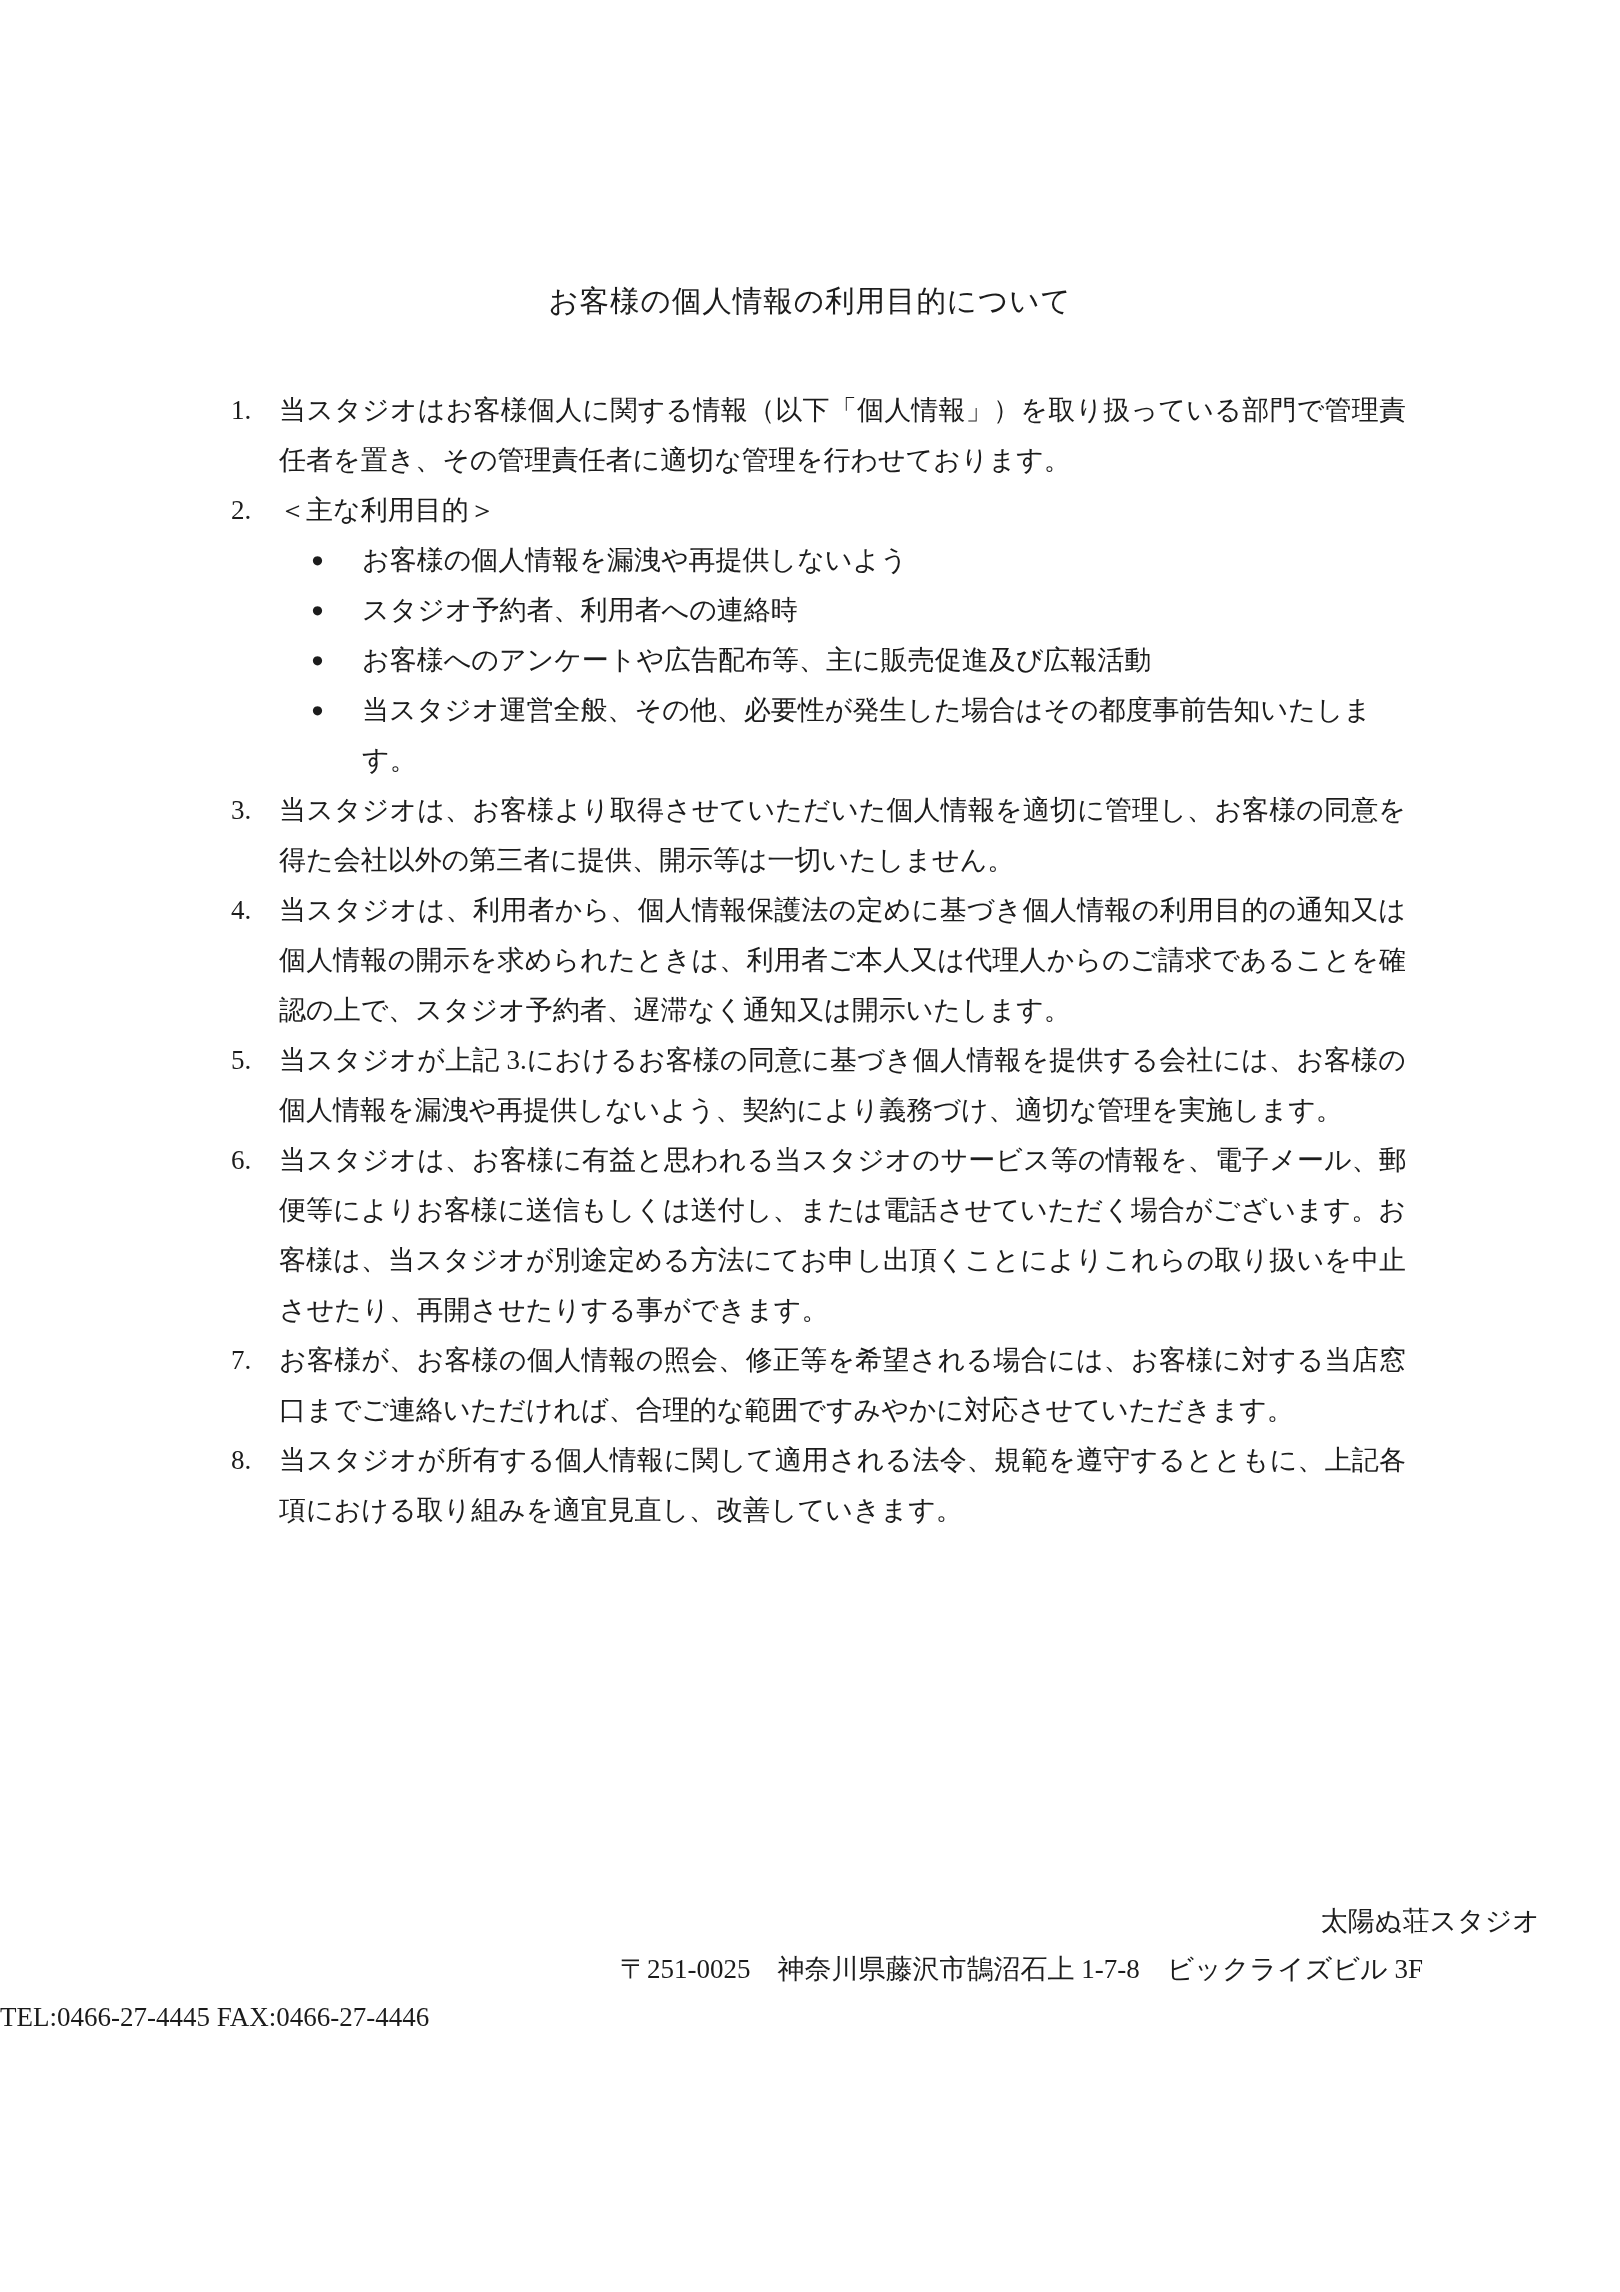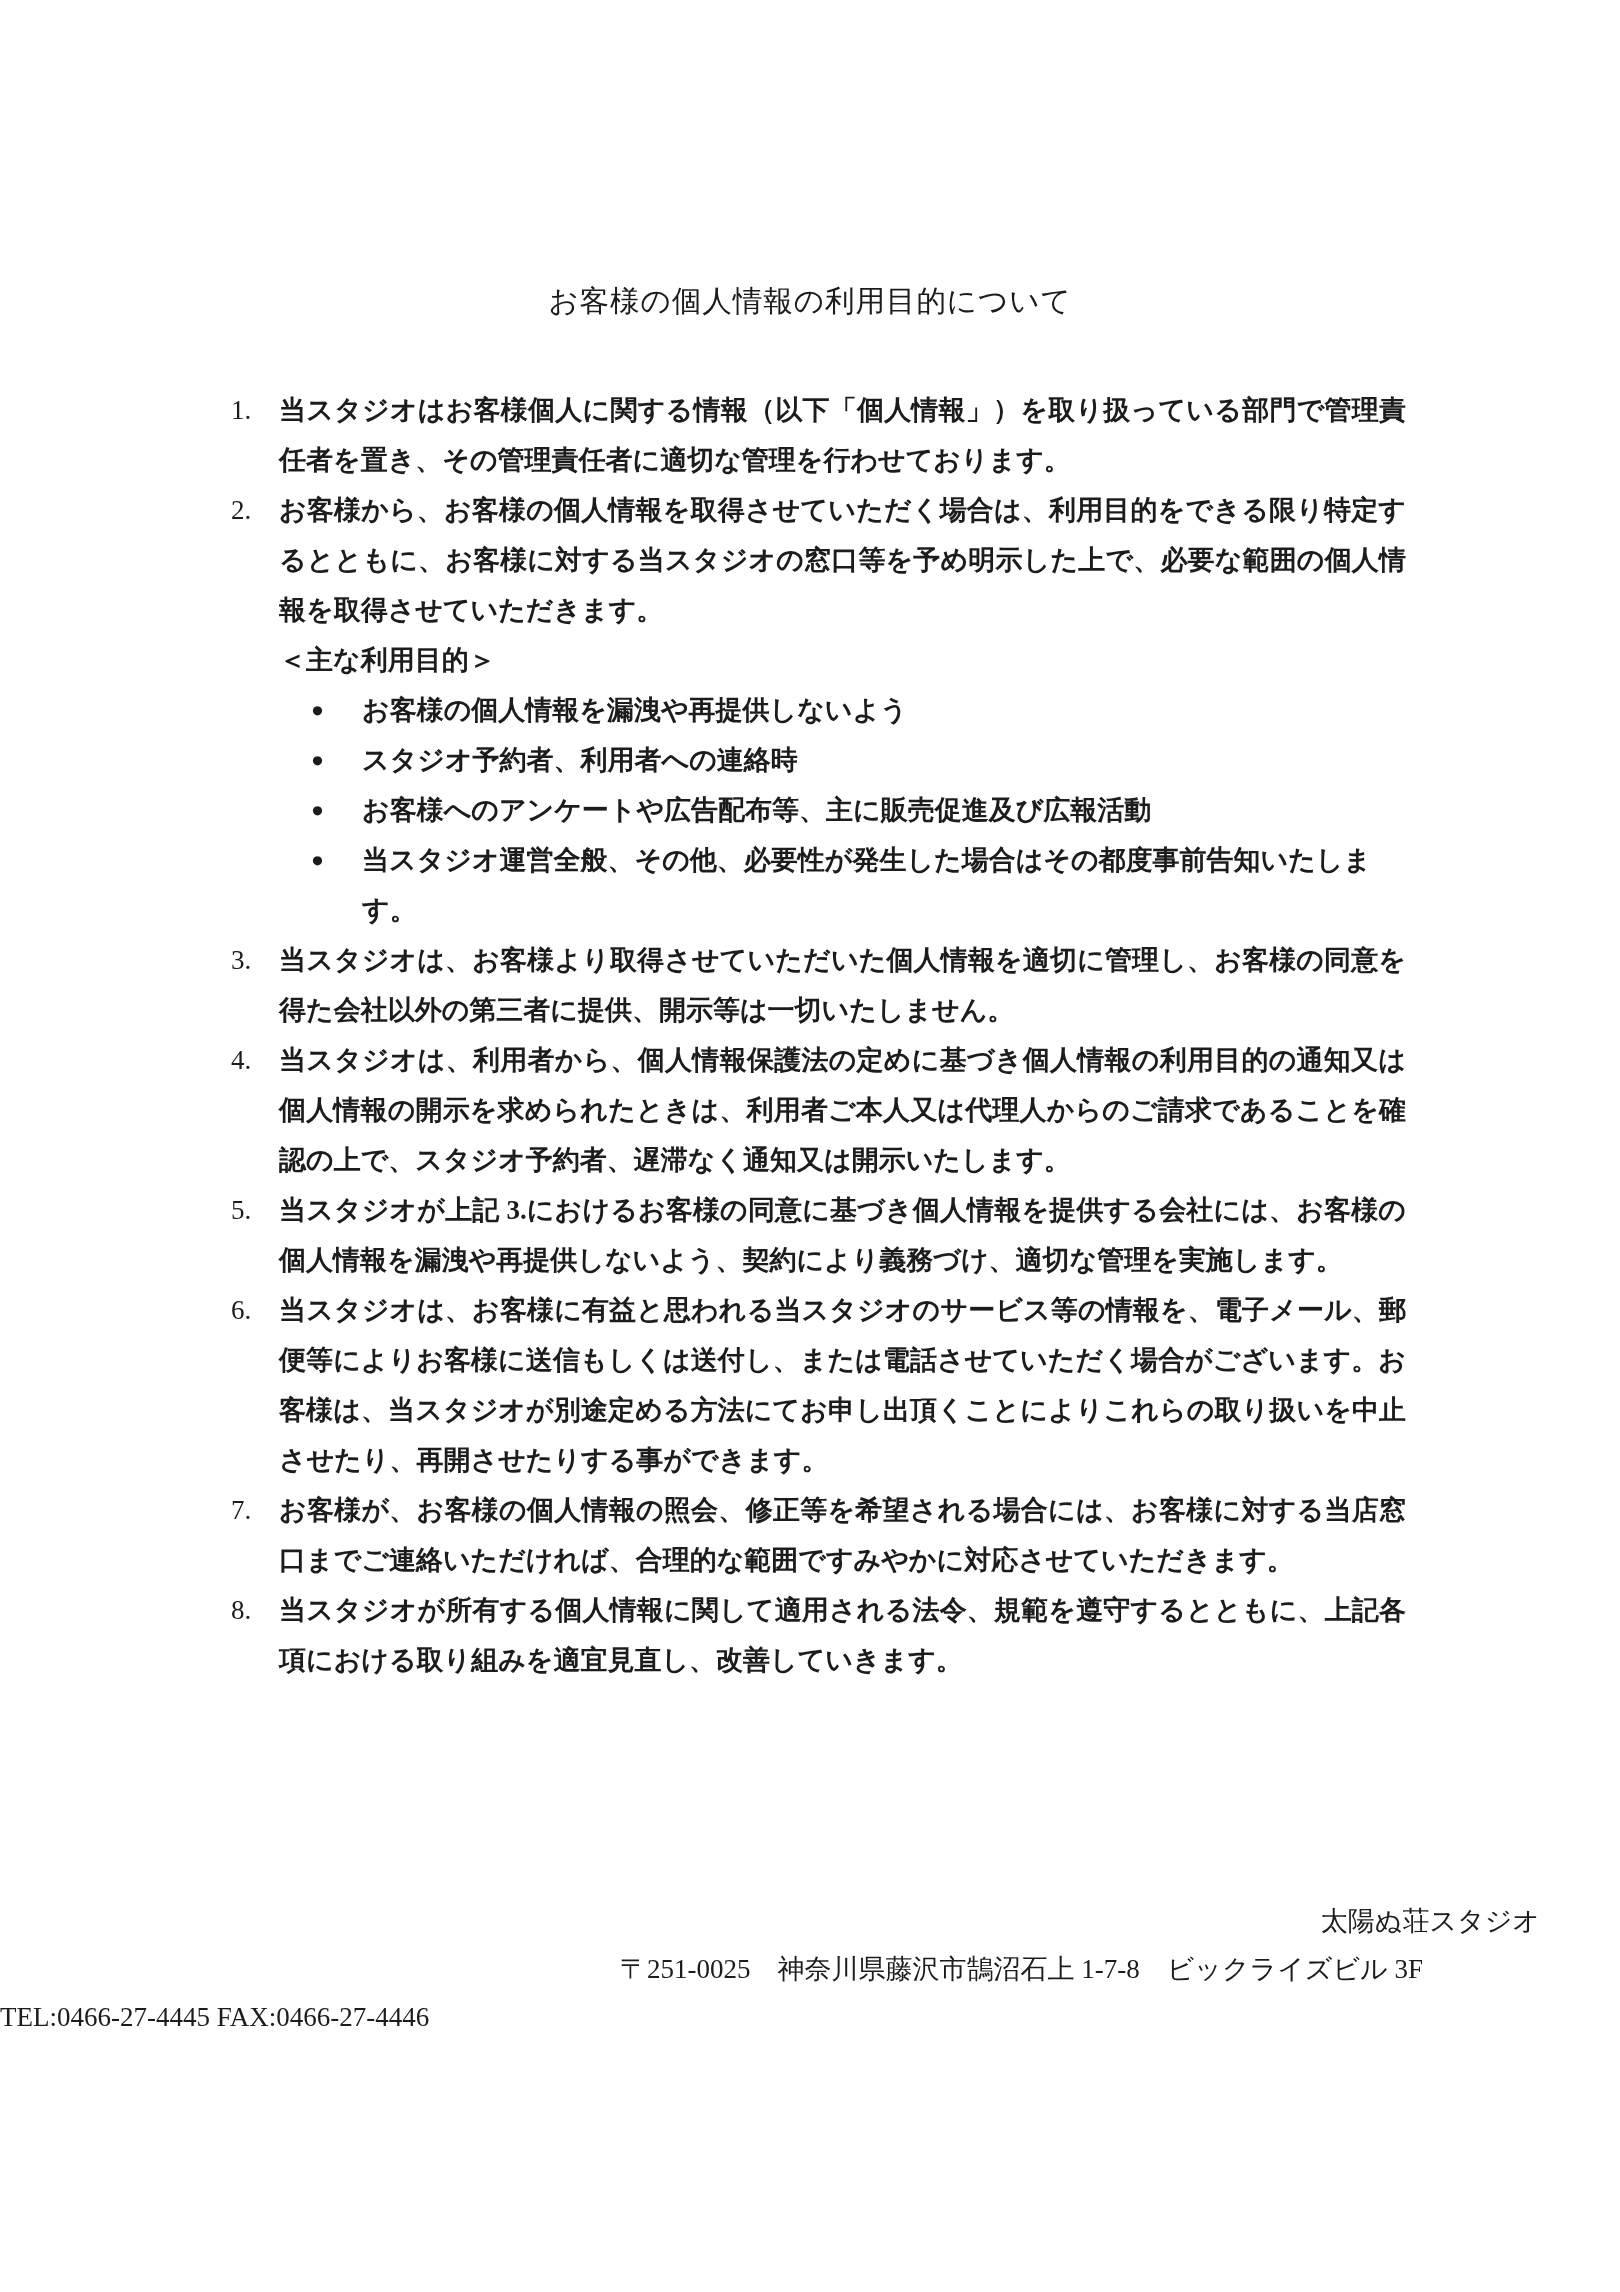--- a/index.html
+++ b/index.html
@@ -32,21 +32,20 @@
     align-items: flex-start;
   }
   .clause-num {
     flex: 0 0 48px;
     width: 48px;
   }
   .clause-body {
     flex: 1;
     text-align: justify;
     text-justify: inter-ideograph;
-    font-weight: bold;
   }
   .sub-heading {
     text-align: left;
   }
   .bullet-list {
     list-style: none;
     margin: 0;
     padding: 0;
   }
   .bullet-item {
@@ -83,21 +82,20 @@
 <ol class="clause-list">
 
   <li class="clause">
     <span class="clause-num">1.</span>
     <div class="clause-body">当スタジオはお客様個人に関する情報（以下「個人情報」）を取り扱っている部門で管理責任者を置き、その管理責任者に適切な管理を行わせております。</div>
   </li>
 
   <li class="clause">
     <span class="clause-num">2.</span>
     <div class="clause-body">
-      <div>お客様から、お客様の個人情報を取得させていただく場合は、利用目的をできる限り特定するとともに、お客様に対する当スタジオの窓口等を予め明示した上で、必要な範囲の個人情報を取得させていただきます。</div>
       <div class="sub-heading">＜主な利用目的＞</div>
       <ul class="bullet-list">
         <li class="bullet-item">
           <span class="bullet-glyph">●</span>
           <span class="bullet-text">お客様の個人情報を漏洩や再提供しないよう</span>
         </li>
         <li class="bullet-item">
           <span class="bullet-glyph">●</span>
           <span class="bullet-text">スタジオ予約者、利用者への連絡時</span>
         </li>

